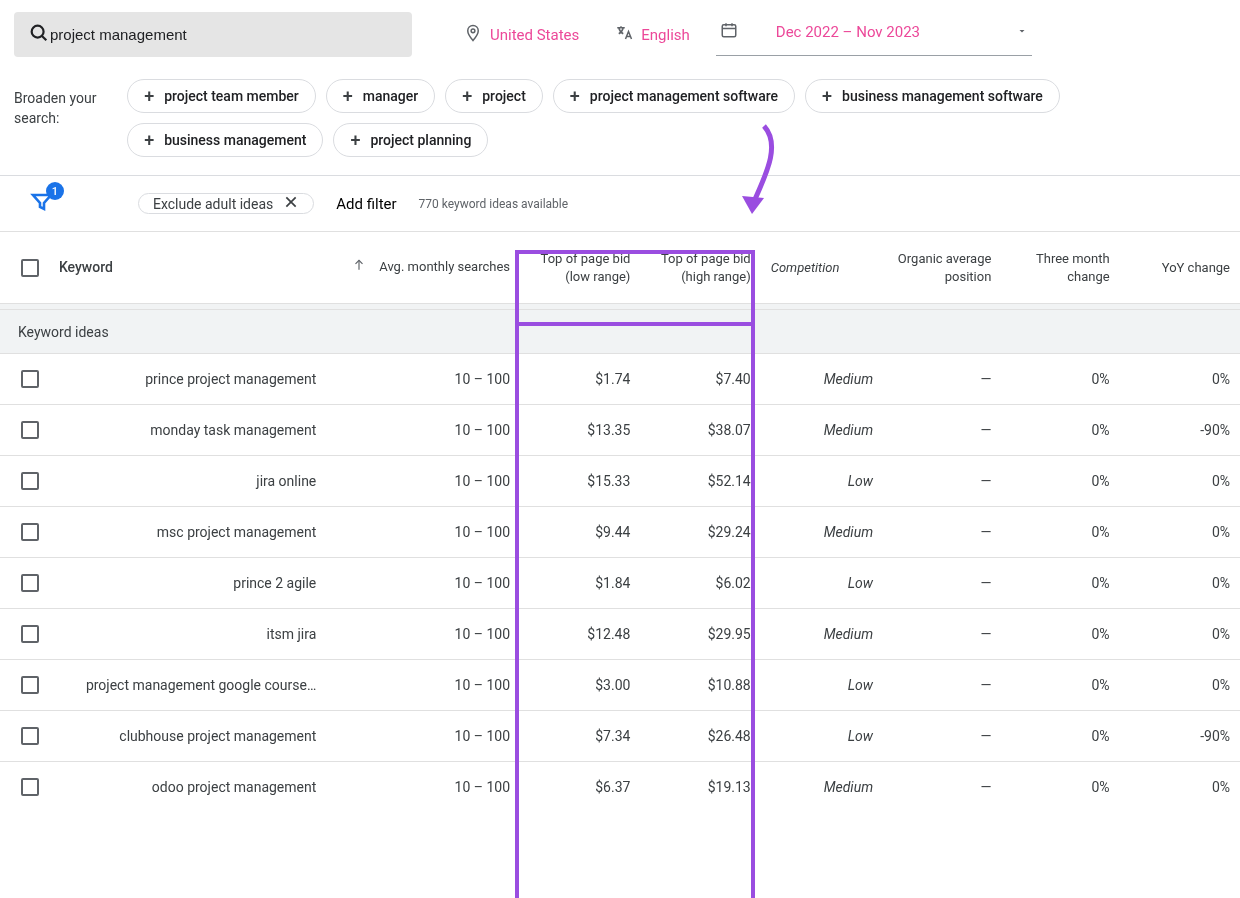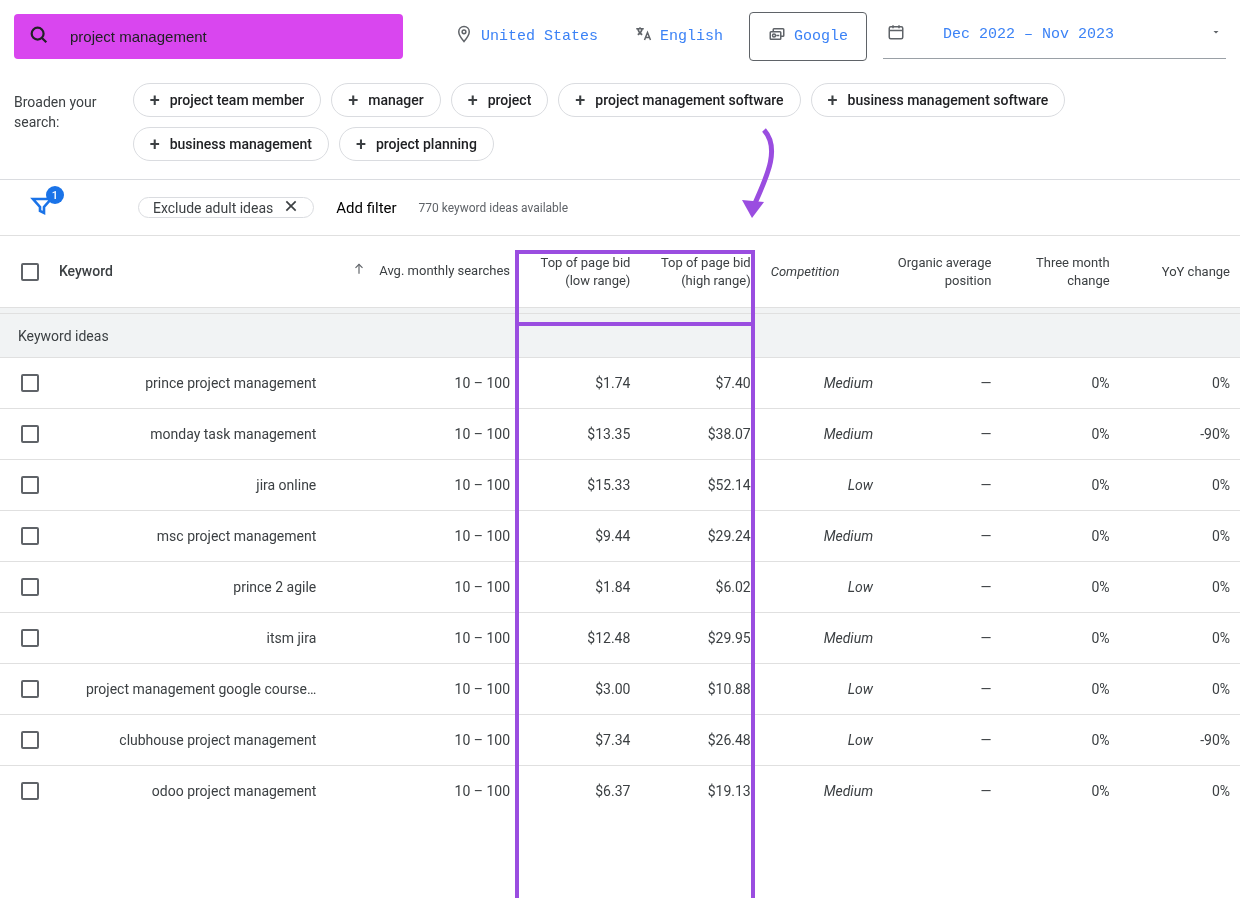--- a/index.html
+++ b/index.html
@@ -14,61 +14,60 @@
   
   .topbar {
     display: flex;
     align-items: center;
     padding: 12px 14px;
     gap: 16px;
   }
   .search-box {
     display: flex;
     align-items: center;
-    background: #d946ef;
+    background: #e5e5e5;
     border-radius: 4px;
     padding: 10px 14px;
     width: 398px;
-    gap: 20px;
+    gap: 0;
   }
   .search-box input {
     border: none;
     background: transparent;
     outline: none;
     font-size: 15px;
     color: #202124;
     width: 100%;
   }
   .top-item {
     display: flex;
     align-items: center;
     gap: 8px;
     padding: 8px 10px;
-    color: #3b82f6;
+    color: #ec4899;
     font-size: 15px;
     white-space: nowrap;
-    font-family: Liberation Mono, monospace;
   }
   .top-item.framed {
     border: 1px solid #5f6368;
     border-radius: 4px;
     padding: 12px 18px;
   }
   .top-item.date {
     border-bottom: 1px solid #9aa0a6;
     padding: 8px 4px 12px 4px;
     gap: 38px;
   }
   .spacer-sm { width: 10px; }
   
   
   .broaden-wrap {
     display: flex;
     padding: 10px 14px 18px 14px;
-    gap: 18px;
+    gap: 12px;
     border-bottom: 1px solid #dadce0;
   }
   .broaden-label {
     width: 120px;
     padding-top: 10px;
     font-size: 14px;
     color: #3c4043;
     line-height: 1.4;
   }
   .chip-row {
@@ -249,31 +248,20 @@
     <span>United States</span>
   </div>
   <div class="top-item">
     <span class="icon">
       <svg width="18" height="18" viewBox="0 0 24 24" fill="none" stroke="#5f6368" stroke-width="2">
           <path d="M3 5h10M8 3v2M5 5c1 4 4 7 6 8M11 5c-1 4-4 7-6 8"></path>
           <path d="M14 20l4-10 4 10M15.5 16.5h5"></path>
         </svg>
     </span>
     <span>English</span>
-  </div>
-  <div class="top-item framed">
-    <span class="icon">
-      <svg width="18" height="18" viewBox="0 0 24 24" fill="none" stroke="#5f6368" stroke-width="2">
-          <rect x="7" y="5" width="14" height="10" rx="1"></rect>
-          <rect x="3" y="9" width="14" height="10" rx="1" fill="#fff"></rect>
-          <circle cx="8" cy="14" r="2"></circle>
-          <line x1="11" y1="14" x2="15" y2="14"></line>
-        </svg>
-    </span>
-    <span>Google</span>
   </div>
   <div class="top-item date">
     <span class="icon">
       <svg width="18" height="18" viewBox="0 0 24 24" fill="none" stroke="#5f6368" stroke-width="2">
           <rect x="3" y="5" width="18" height="16" rx="2"></rect>
           <line x1="3" y1="10" x2="21" y2="10"></line>
           <line x1="8" y1="3" x2="8" y2="7"></line>
           <line x1="16" y1="3" x2="16" y2="7"></line>
         </svg>
     </span>

